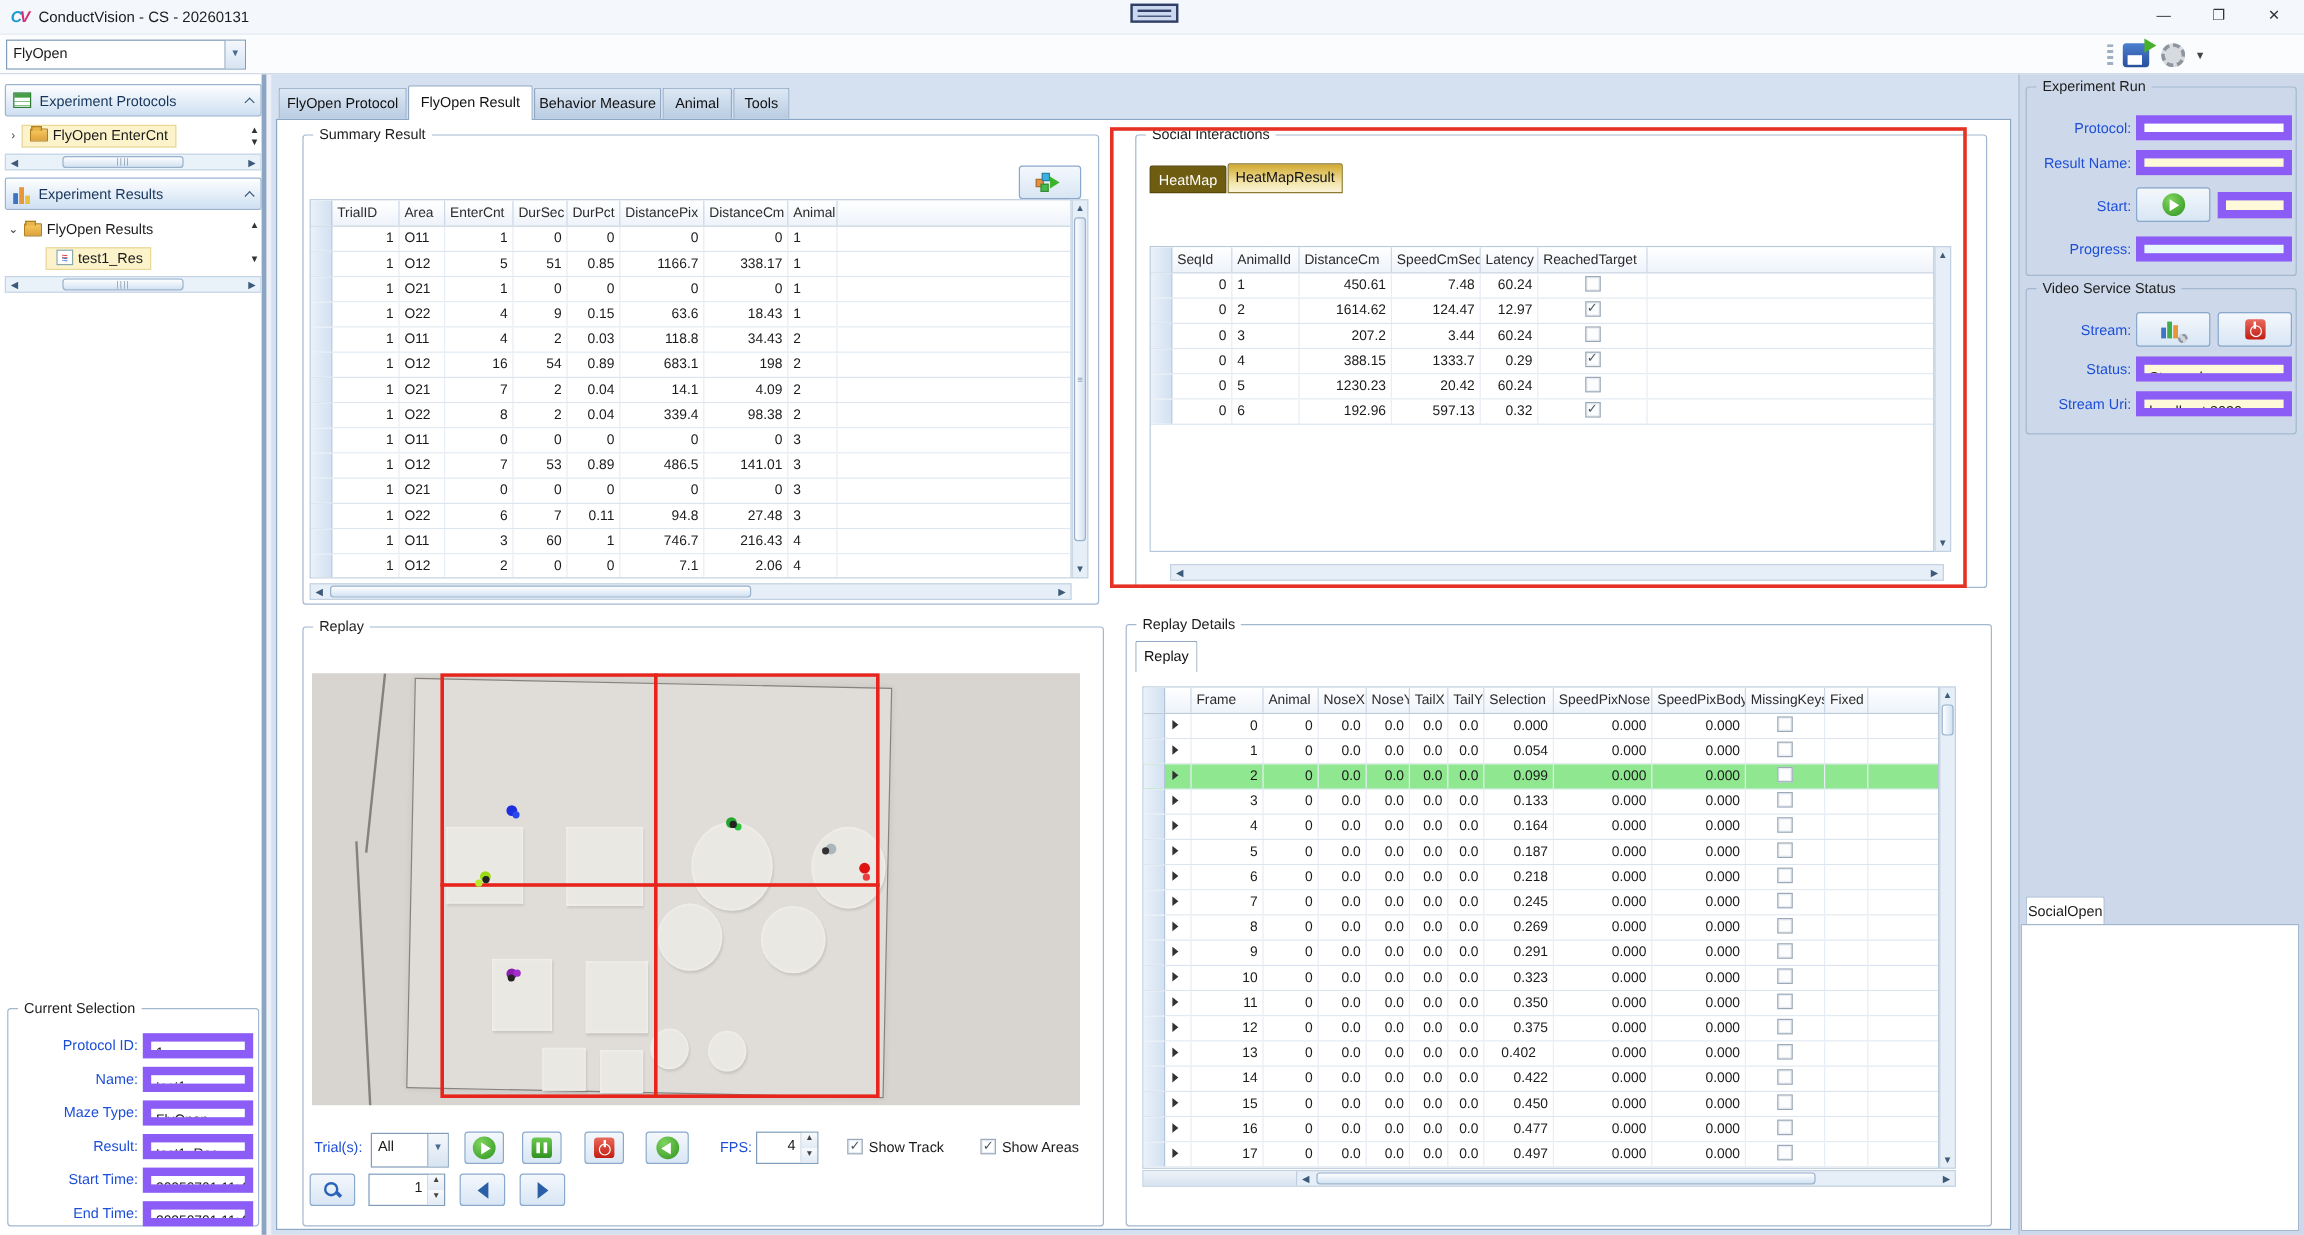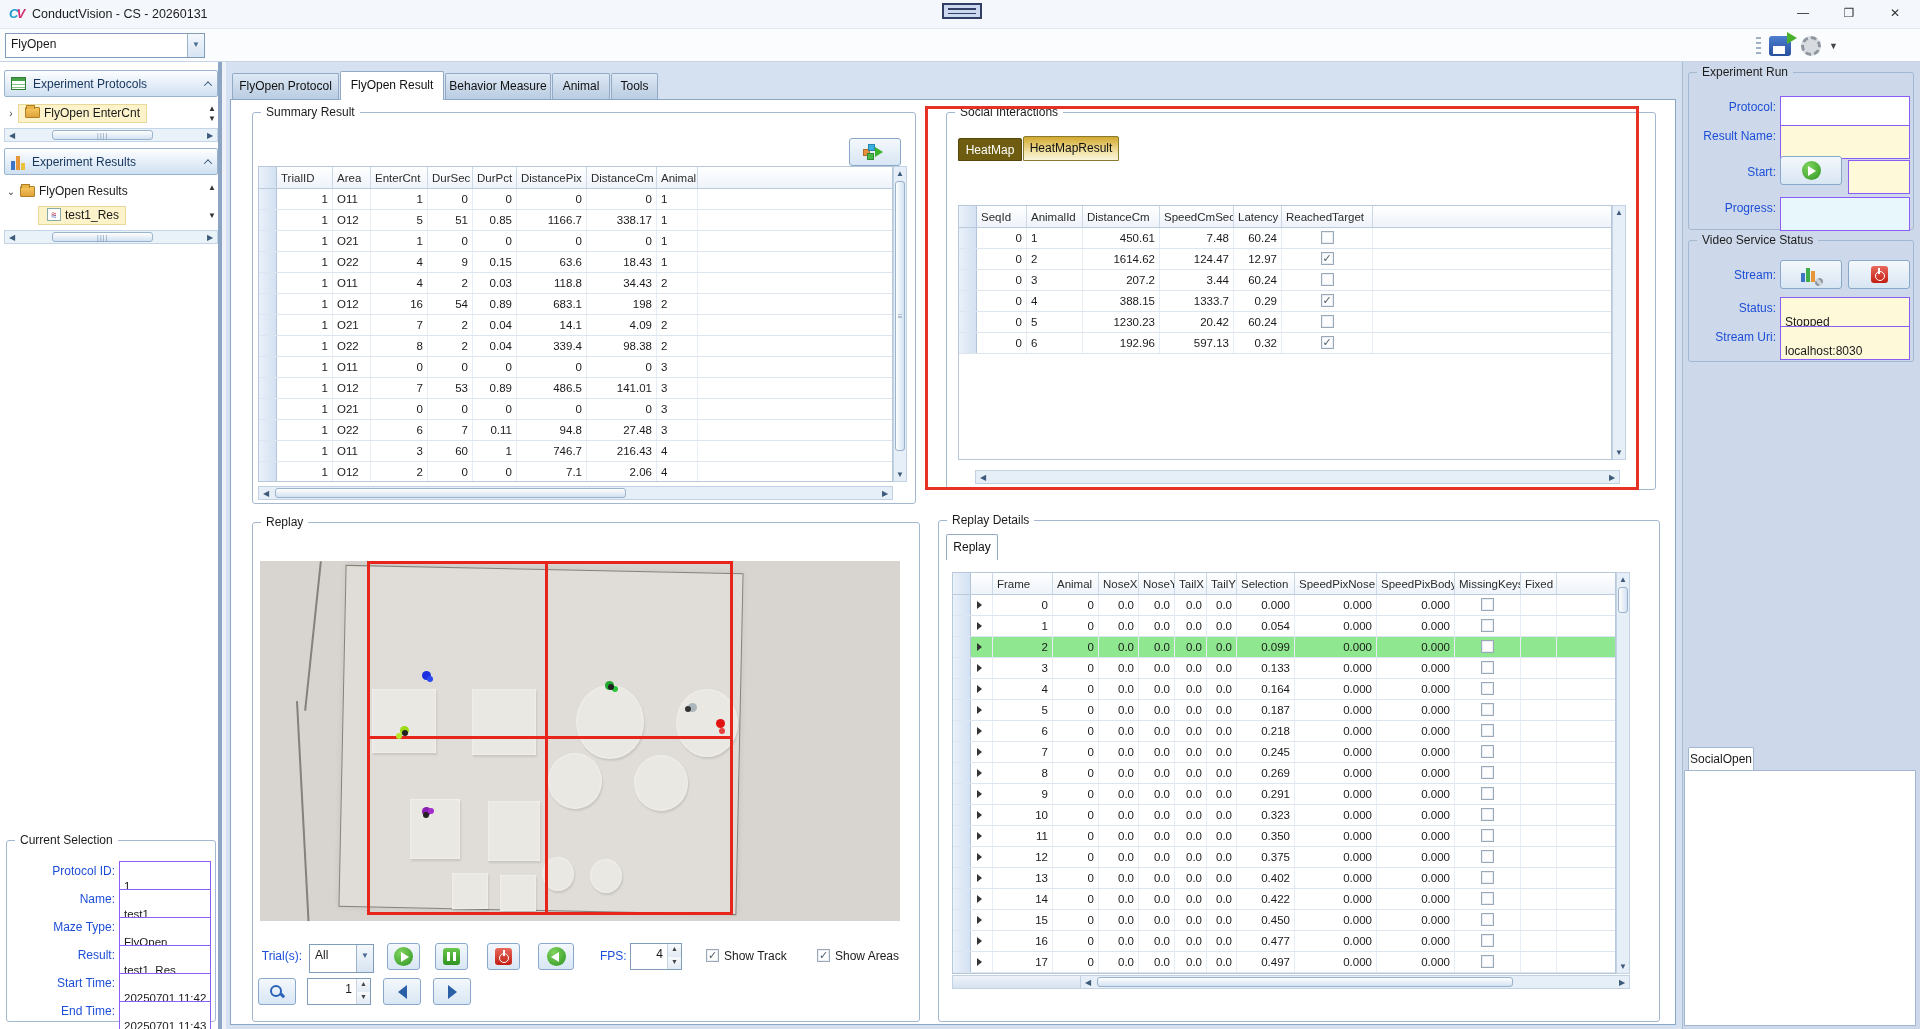--- a/index.html
+++ b/index.html
@@ -134,21 +134,21 @@
   .spinner .ud i { flex:1; font-style:normal; font-size:7px; line-height:9px; text-align:center; color:#444; background:linear-gradient(#f8fafc,#e2eaf4); }
   .chkrow { position:absolute; display:flex; align-items:center; gap:5px; }
   .chkrow .cb { background:#fff; }
   .export-btn { position:absolute; width:52px; height:28px; }
   .cube { position:absolute; width:7px; height:7px; border:1px solid rgba(0,0,0,.25); }
   .exp-arrow { position:absolute; width:0; height:0; border-left:8px solid #3bb32a; border-top:5px solid transparent; border-bottom:5px solid transparent; }
 
   
   #right-panel { position:absolute; left:1682px; top:62px; width:238px; height:967px; background:#cdd9ea; border-left:1px solid #a8bcd2; }
   .fld-label { position:absolute; text-align:right; color:#1d4ed8; }
-  .input { position:absolute; background:#fff; border:1px solid #8b5cf6; padding:16px 4px; line-height:16px; overflow:hidden; white-space:nowrap; }
+  .input { position:absolute; background:#fff; border:7px solid #8b5cf6; padding:2px 4px; line-height:16px; overflow:hidden; white-space:nowrap; }
   .input.yellow { background:#fdf9d9; }
   .input.cyan { background:#e8f7fc; }
   .ic-stream { position:relative; width:20px; height:18px; }
   .ic-stream i { position:absolute; bottom:2px; width:4px; }
   .ic-stream .g { position:absolute; right:-2px; bottom:-2px; width:8px; height:8px; border:2px dashed #8d959e; border-radius:50%; background:#cfd4da; }
   #socialopen-tab { position:absolute; background:#fff; border:1px solid #a3b8d0; border-bottom:none; border-radius:2px 2px 0 0; text-align:center; }
   #socialopen-body { position:absolute; background:#fff; border:1px solid #a3b8d0; }
 
   
   #red-annot { position:absolute; left:925px; top:106px; width:714px; height:384px; border:3px solid #e53225; z-index:30; pointer-events:none; }
@@ -898,21 +898,21 @@
     </div>
     <div class="trow">
       <div class="tcell rowhead" style="width: 18px;"></div>
       <div class="tcell expcell" style="width: 22px;"><div class="tri-r"></div></div>
       <div class="tcell r" style="width: 60px;">13</div>
       <div class="tcell r" style="width: 46px;">0</div>
       <div class="tcell r" style="width: 40px;">0.0</div>
       <div class="tcell r" style="width: 36px;">0.0</div>
       <div class="tcell r" style="width: 32px;">0.0</div>
       <div class="tcell r" style="width: 30px;">0.0</div>
-      <div class="tcell r" style="width: 58px;">0.402</div>
+      <div class="tcell r" style="width: 58px; text-align: center;">0.402</div>
       <div class="tcell r" style="width: 82px;">0.000</div>
       <div class="tcell r" style="width: 78px;">0.000</div>
       <div class="tcell c" style="width: 66px;"><div class="cb"></div></div>
       <div class="tcell l" style="width: 36px;"></div>
       <div class="tcell fill"></div>
     </div>
     <div class="trow">
       <div class="tcell rowhead" style="width: 18px;"></div>
       <div class="tcell expcell" style="width: 22px;"><div class="tri-r"></div></div>
       <div class="tcell r" style="width: 60px;">14</div>

